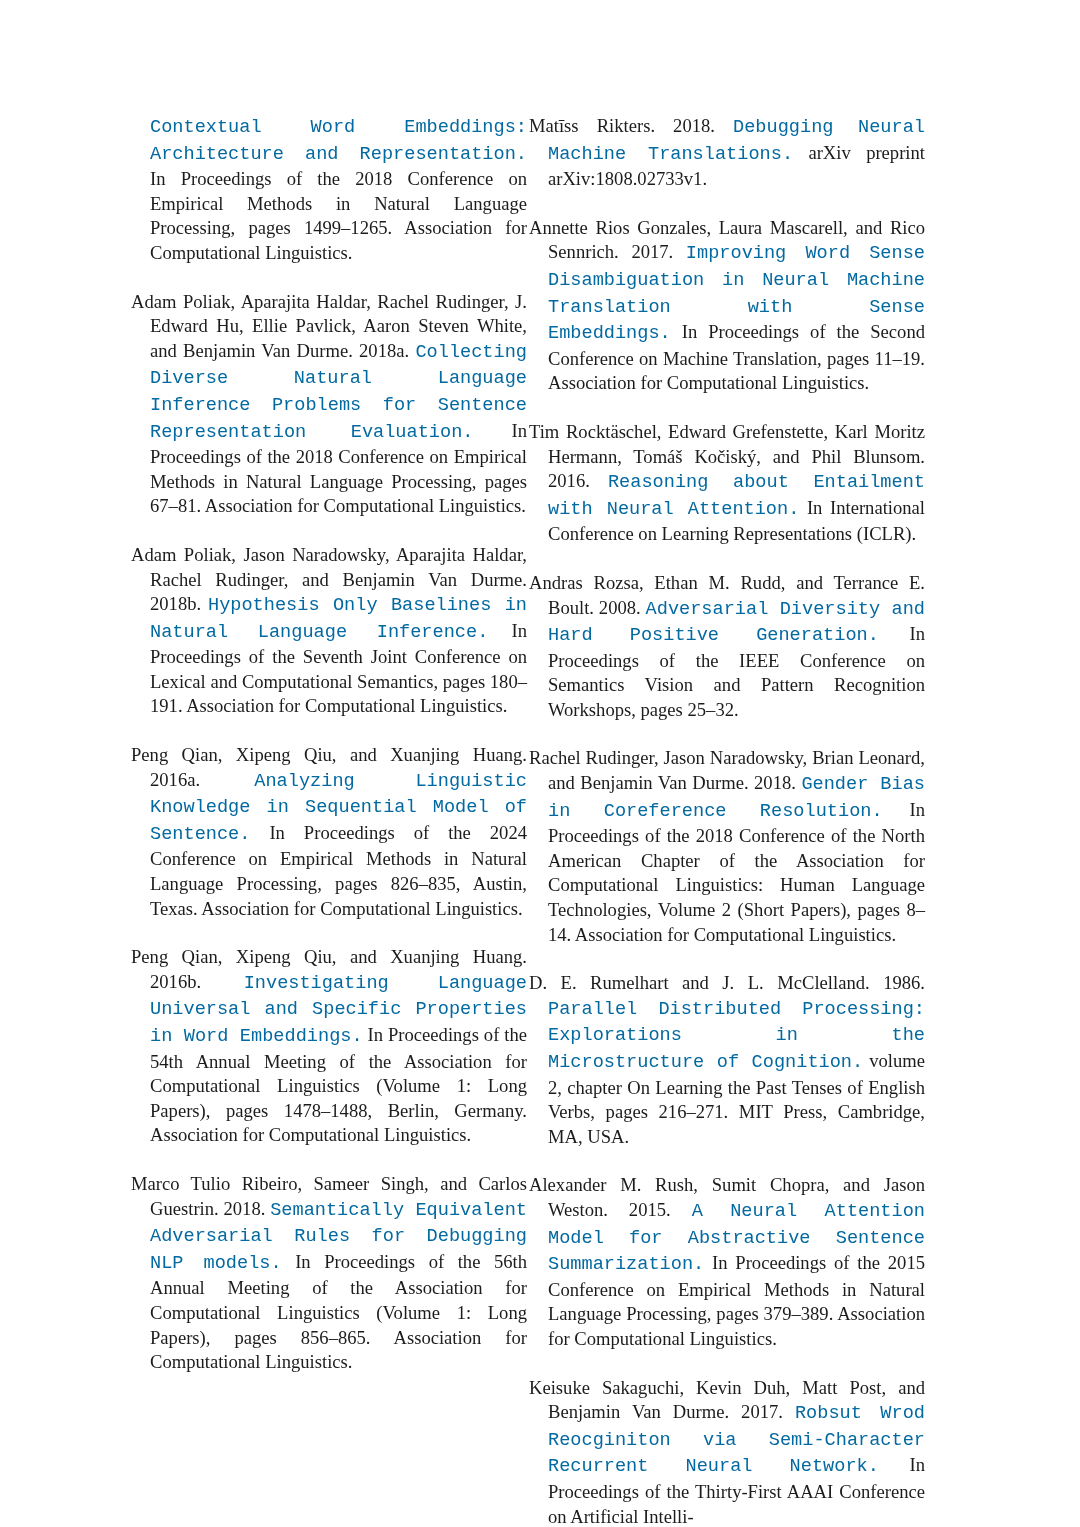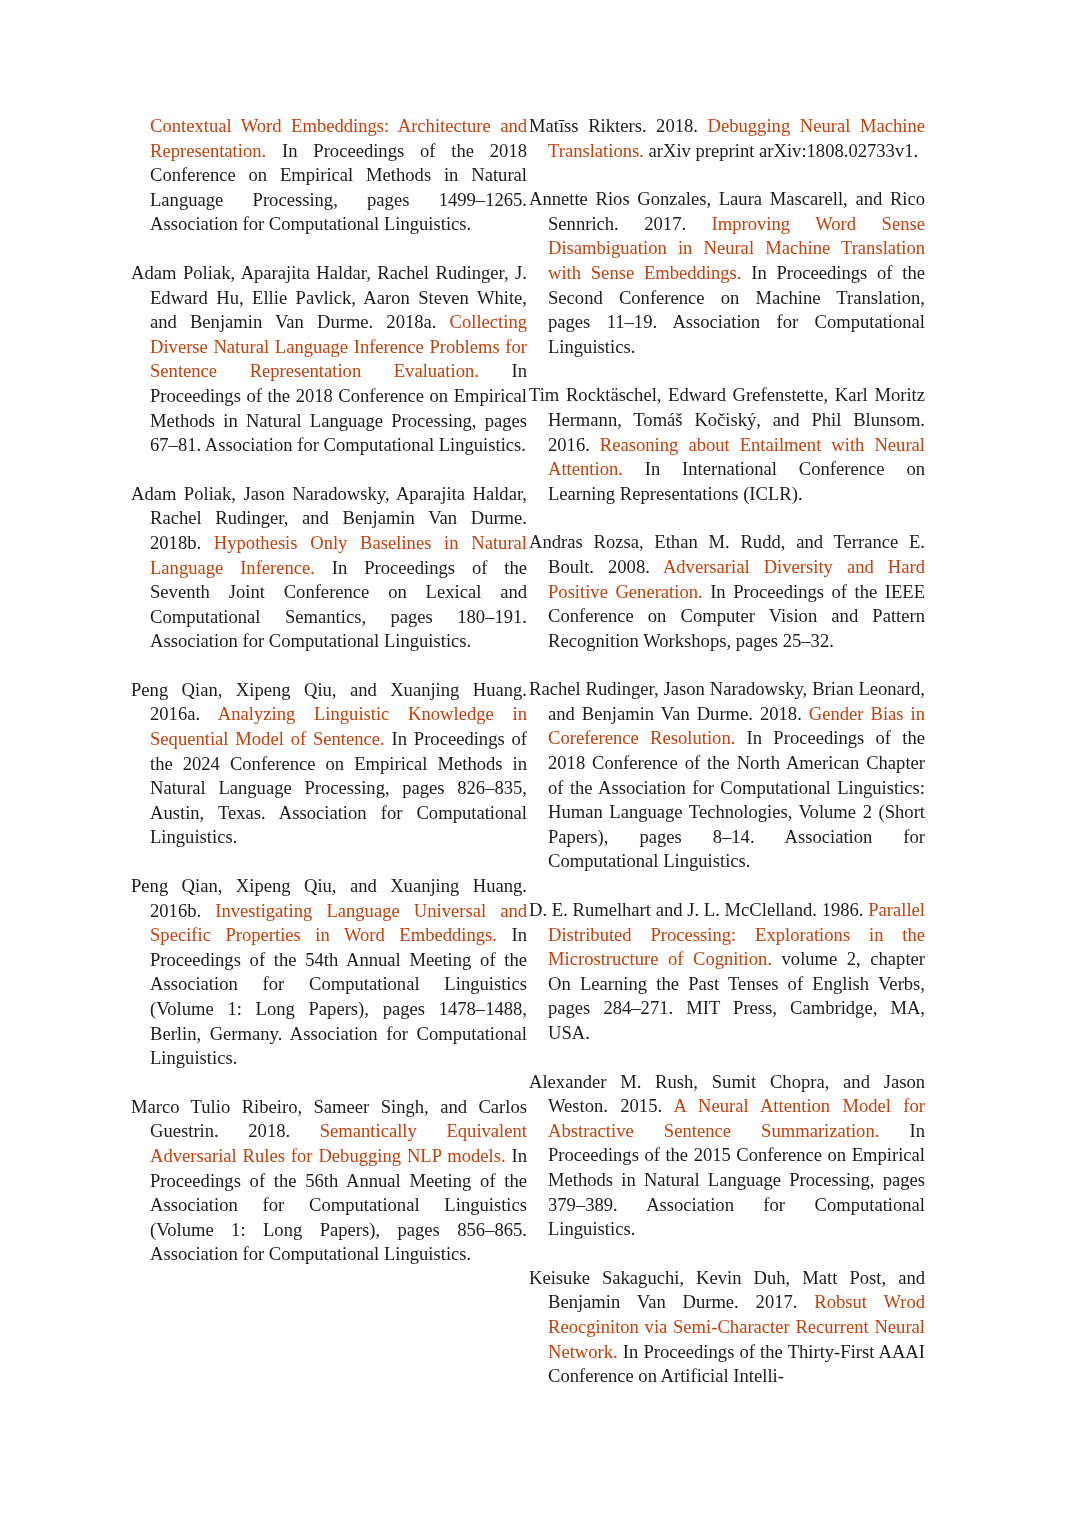--- a/index.html
+++ b/index.html
@@ -5,21 +5,21 @@
   html, body { margin: 0; padding: 0; background: #ffffff; }
   body { width: 1080px; height: 1527px; position: relative; overflow: hidden;
          font-family: "Liberation Serif", "DejaVu Serif", serif; color: #1c1c1c; }
   .col { position: absolute; top: 114px; }
   .col-left { left: 131px; width: 396px; }
   .col-right { left: 529px; width: 396px; }
   .ref { font-size: 18.6px; line-height: 24.6px; text-align: justify;
          padding-left: 19px; text-indent: -19px; margin: 0 0 24px 0;
          hyphens: manual; }
   .ref.cont { padding-left: 19px; text-indent: 0; }
-  .link { color: #c2410c; }
+  .link { color: #0369a1; font-family: Liberation Mono, monospace; }
   .venue { }
 </style>
 </head>
 <body>
 
 <div class="col col-left">
   <p class="ref cont"><span></span><span class="link">Contextual Word Embeddings: Architecture and Representation.</span><span> In </span><span class="venue">Proceedings of the 2018 Conference on Empirical Methods in Natural Language Processing</span><span>, pages 1499–1265. Association for Computational Linguistics.</span></p>
 
   <p class="ref"><span>Adam Poliak, Aparajita Haldar, Rachel Rudinger, J. Edward Hu, Ellie Pavlick, Aaron Steven White, and Benjamin Van Durme. 2018a. </span><span class="link">Collecting Diverse Natural Language Inference Problems for Sentence Representation Evaluation.</span><span> In </span><span class="venue">Proceedings of the 2018 Conference on Empirical Methods in Natural Language Processing</span><span>, pages 67–81. Association for Computational Linguistics.</span></p>
 
@@ -33,22 +33,22 @@
   <p class="ref"><span>Marco Tulio Ribeiro, Sameer Singh, and Carlos Guestrin. 2018. </span><span class="link">Semantically Equivalent Adversarial Rules for Debugging NLP models.</span><span> In </span><span class="venue">Proceedings of the 56th Annual Meeting of the Association for Computational Linguistics (Volume 1: Long Papers)</span><span>, pages 856–865. Association for Computational Linguistics.</span></p>
 </div>
 
 <div class="col col-right">
   <p class="ref"><span>Matīss Rikters. 2018. </span><span class="link">Debugging Neural Machine Translations.</span><span> </span><span class="venue">arXiv preprint arXiv:1808.02733v1</span><span>.</span></p>
 
   <p class="ref"><span>Annette Rios Gonzales, Laura Mascarell, and Rico Sennrich. 2017. </span><span class="link">Improving Word Sense Disambiguation in Neural Machine Translation with Sense Embeddings.</span><span> In </span><span class="venue">Proceedings of the Second Conference on Machine Translation</span><span>, pages 11–19. Association for Computational Linguistics.</span></p>
 
   <p class="ref"><span>Tim Rocktäschel, Edward Grefenstette, Karl Moritz Hermann, Tomáš Kočiský, and Phil Blunsom. 2016. </span><span class="link">Reasoning about Entailment with Neural Attention.</span><span> In </span><span class="venue">International Conference on Learning Representations (ICLR)</span><span>.</span></p>
 
-  <p class="ref"><span>Andras Rozsa, Ethan M. Rudd, and Terrance E. Boult. 2008. </span><span class="link">Adversarial Diversity and Hard Positive Generation.</span><span> In </span><span class="venue">Proceedings of the IEEE Conference on Computer Vision and Pattern Recognition Workshops</span><span>, pages 25–32.</span></p>
+  <p class="ref"><span>Andras Rozsa, Ethan M. Rudd, and Terrance E. Boult. 2008. </span><span class="link">Adversarial Diversity and Hard Positive Generation.</span><span> In </span><span class="venue">Proceedings of the IEEE Conference on Semantics Vision and Pattern Recognition Workshops</span><span>, pages 25–32.</span></p>
 
   <p class="ref"><span>Rachel Rudinger, Jason Naradowsky, Brian Leonard, and Benjamin Van Durme. 2018. </span><span class="link">Gender Bias in Coreference Resolution.</span><span> In </span><span class="venue">Proceedings of the 2018 Conference of the North American Chapter of the Association for Computational Linguistics: Human Language Technologies, Volume 2 (Short Papers)</span><span>, pages 8–14. Association for Computational Linguistics.</span></p>
 
-  <p class="ref"><span>D. E. Rumelhart and J. L. McClelland. 1986. </span><span class="link">Parallel Distributed Processing: Explorations in the Microstructure of Cognition.</span><span> </span><span class="venue"></span><span>volume 2, chapter On Learning the Past Tenses of English Verbs, pages 284–271. MIT Press, Cambridge, MA, USA.</span></p>
+  <p class="ref"><span>D. E. Rumelhart and J. L. McClelland. 1986. </span><span class="link">Parallel Distributed Processing: Explorations in the Microstructure of Cognition.</span><span> </span><span class="venue"></span><span>volume 2, chapter On Learning the Past Tenses of English Verbs, pages 216–271. MIT Press, Cambridge, MA, USA.</span></p>
 
   <p class="ref"><span>Alexander M. Rush, Sumit Chopra, and Jason Weston. 2015. </span><span class="link">A Neural Attention Model for Abstractive Sentence Summarization.</span><span> In </span><span class="venue">Proceedings of the 2015 Conference on Empirical Methods in Natural Language Processing</span><span>, pages 379–389. Association for Computational Linguistics.</span></p>
 
   <p class="ref"><span>Keisuke Sakaguchi, Kevin Duh, Matt Post, and Benjamin Van Durme. 2017. </span><span class="link">Robsut Wrod Reocginiton via Semi-Character Recurrent Neural Network.</span><span> In </span><span class="venue">Proceedings of the Thirty-First AAAI Conference on Artificial Intelli-</span><span></span></p>
 </div>
 
 </body></html>

